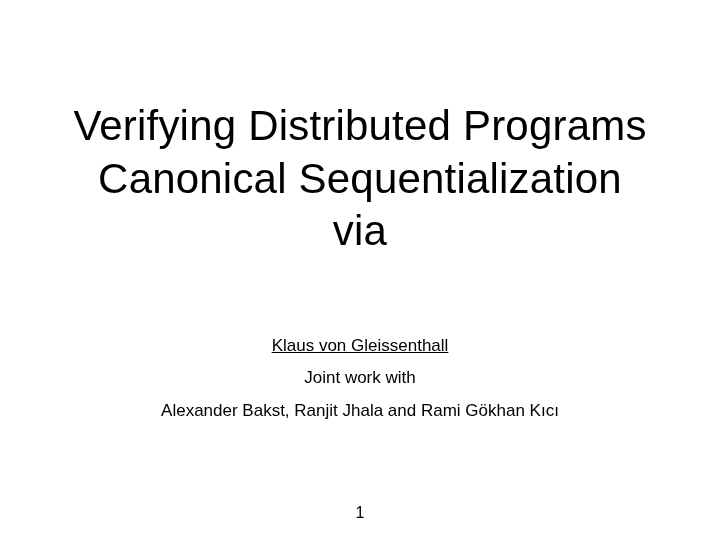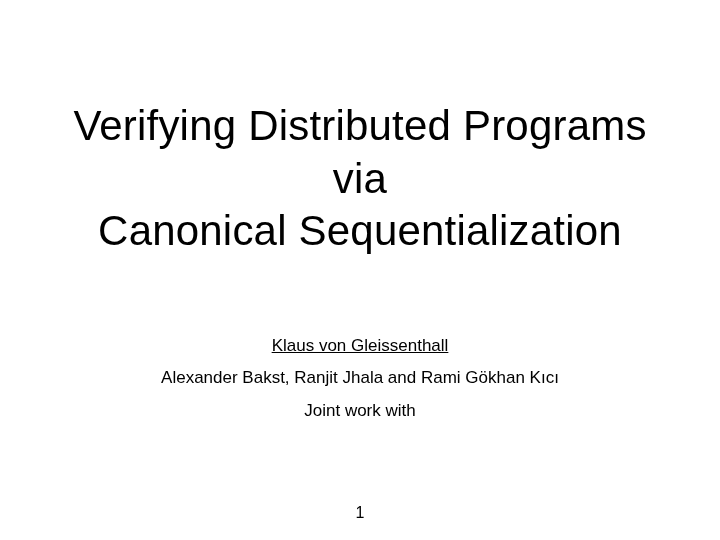--- a/index.html
+++ b/index.html
@@ -53,25 +53,25 @@
     color: #000;
   }
 </style>
 </head>
 <body>
 
 <div class="slide">
 
   <div class="title">
     <span class="line">Verifying  Distributed Programs</span>
+    <span class="line">Canonical Sequentialization</span>
     <span class="line">via</span>
-    <span class="line">Canonical Sequentialization</span>
   </div>
 
   <div class="credits">
     <div class="presenter">Klaus von Gleissenthall</div>
+    <div>Joint work with</div>
     <div>Alexander Bakst, Ranjit Jhala and Rami Gökhan Kıcı</div>
-    <div>Joint work with</div>
   </div>
 
   <div class="pagenum">1</div>
 
 </div>
 
 </body></html>

